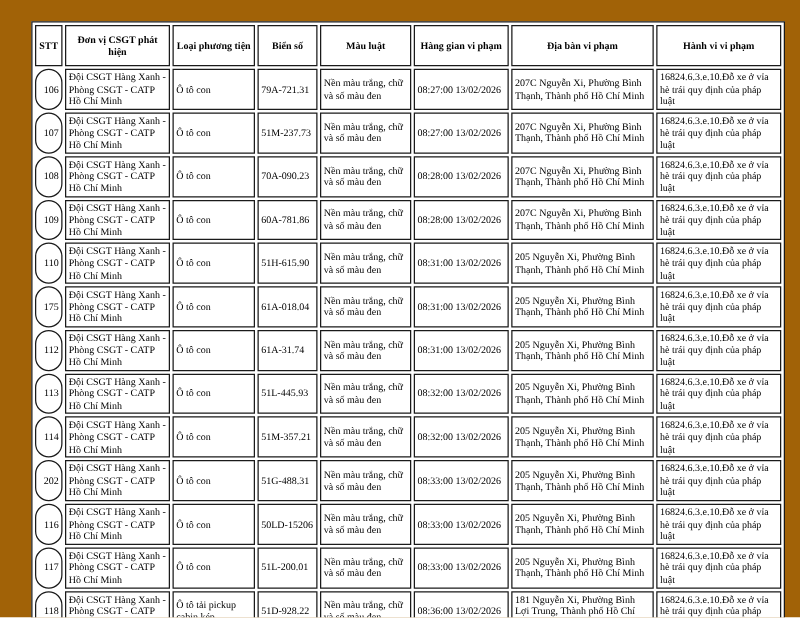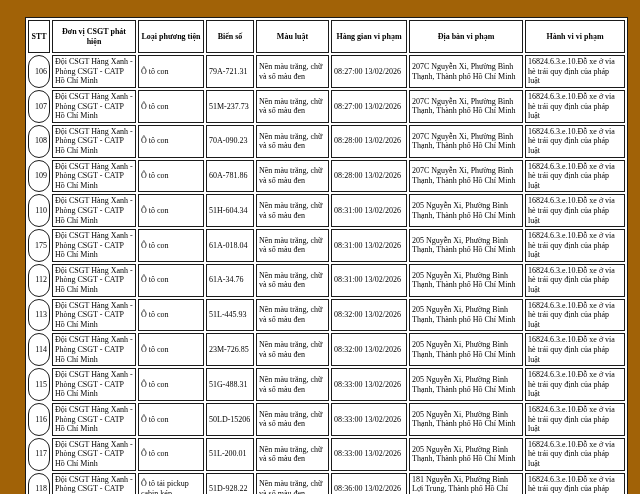--- a/index.html
+++ b/index.html
@@ -123,21 +123,21 @@
           <td>Nền màu trắng, chữ và số màu đen</td>
           <td class="c-time">08:28:00 13/02/2026</td>
           <td>207C Nguyễn Xi, Phường Bình Thạnh, Thành phố Hồ Chí Minh</td>
           <td>16824.6.3.e.10.Đỗ xe ở vỉa hè trái quy định của pháp luật</td>
         </tr>
 
         <tr>
           <td class="c-stt">110</td>
           <td>Đội CSGT Hàng Xanh - Phòng CSGT - CATP Hồ Chí Minh</td>
           <td>Ô tô con</td>
-          <td>51H-604.34</td>
+          <td>51H-615.90</td>
           <td>Nền màu trắng, chữ và số màu đen</td>
           <td class="c-time">08:31:00 13/02/2026</td>
           <td>205 Nguyễn Xi, Phường Bình Thạnh, Thành phố Hồ Chí Minh</td>
           <td>16824.6.3.e.10.Đỗ xe ở vỉa hè trái quy định của pháp luật</td>
         </tr>
 
         <tr>
           <td class="c-stt">175</td>
           <td>Đội CSGT Hàng Xanh - Phòng CSGT - CATP Hồ Chí Minh</td>
           <td>Ô tô con</td>
@@ -145,21 +145,21 @@
           <td>Nền màu trắng, chữ và số màu đen</td>
           <td class="c-time">08:31:00 13/02/2026</td>
           <td>205 Nguyễn Xi, Phường Bình Thạnh, Thành phố Hồ Chí Minh</td>
           <td>16824.6.3.e.10.Đỗ xe ở vỉa hè trái quy định của pháp luật</td>
         </tr>
 
         <tr>
           <td class="c-stt">112</td>
           <td>Đội CSGT Hàng Xanh - Phòng CSGT - CATP Hồ Chí Minh</td>
           <td>Ô tô con</td>
-          <td>61A-34.76</td>
+          <td>61A-31.74</td>
           <td>Nền màu trắng, chữ và số màu đen</td>
           <td class="c-time">08:31:00 13/02/2026</td>
           <td>205 Nguyễn Xi, Phường Bình Thạnh, Thành phố Hồ Chí Minh</td>
           <td>16824.6.3.e.10.Đỗ xe ở vỉa hè trái quy định của pháp luật</td>
         </tr>
 
         <tr>
           <td class="c-stt">113</td>
           <td>Đội CSGT Hàng Xanh - Phòng CSGT - CATP Hồ Chí Minh</td>
           <td>Ô tô con</td>
@@ -167,29 +167,29 @@
           <td>Nền màu trắng, chữ và số màu đen</td>
           <td class="c-time">08:32:00 13/02/2026</td>
           <td>205 Nguyễn Xi, Phường Bình Thạnh, Thành phố Hồ Chí Minh</td>
           <td>16824.6.3.e.10.Đỗ xe ở vỉa hè trái quy định của pháp luật</td>
         </tr>
 
         <tr>
           <td class="c-stt">114</td>
           <td>Đội CSGT Hàng Xanh - Phòng CSGT - CATP Hồ Chí Minh</td>
           <td>Ô tô con</td>
-          <td>23M-726.85</td>
+          <td>51M-357.21</td>
           <td>Nền màu trắng, chữ và số màu đen</td>
           <td class="c-time">08:32:00 13/02/2026</td>
           <td>205 Nguyễn Xi, Phường Bình Thạnh, Thành phố Hồ Chí Minh</td>
           <td>16824.6.3.e.10.Đỗ xe ở vỉa hè trái quy định của pháp luật</td>
         </tr>
 
         <tr>
-          <td class="c-stt">115</td>
+          <td class="c-stt">202</td>
           <td>Đội CSGT Hàng Xanh - Phòng CSGT - CATP Hồ Chí Minh</td>
           <td>Ô tô con</td>
           <td>51G-488.31</td>
           <td>Nền màu trắng, chữ và số màu đen</td>
           <td class="c-time">08:33:00 13/02/2026</td>
           <td>205 Nguyễn Xi, Phường Bình Thạnh, Thành phố Hồ Chí Minh</td>
           <td>16824.6.3.e.10.Đỗ xe ở vỉa hè trái quy định của pháp luật</td>
         </tr>
 
         <tr>

